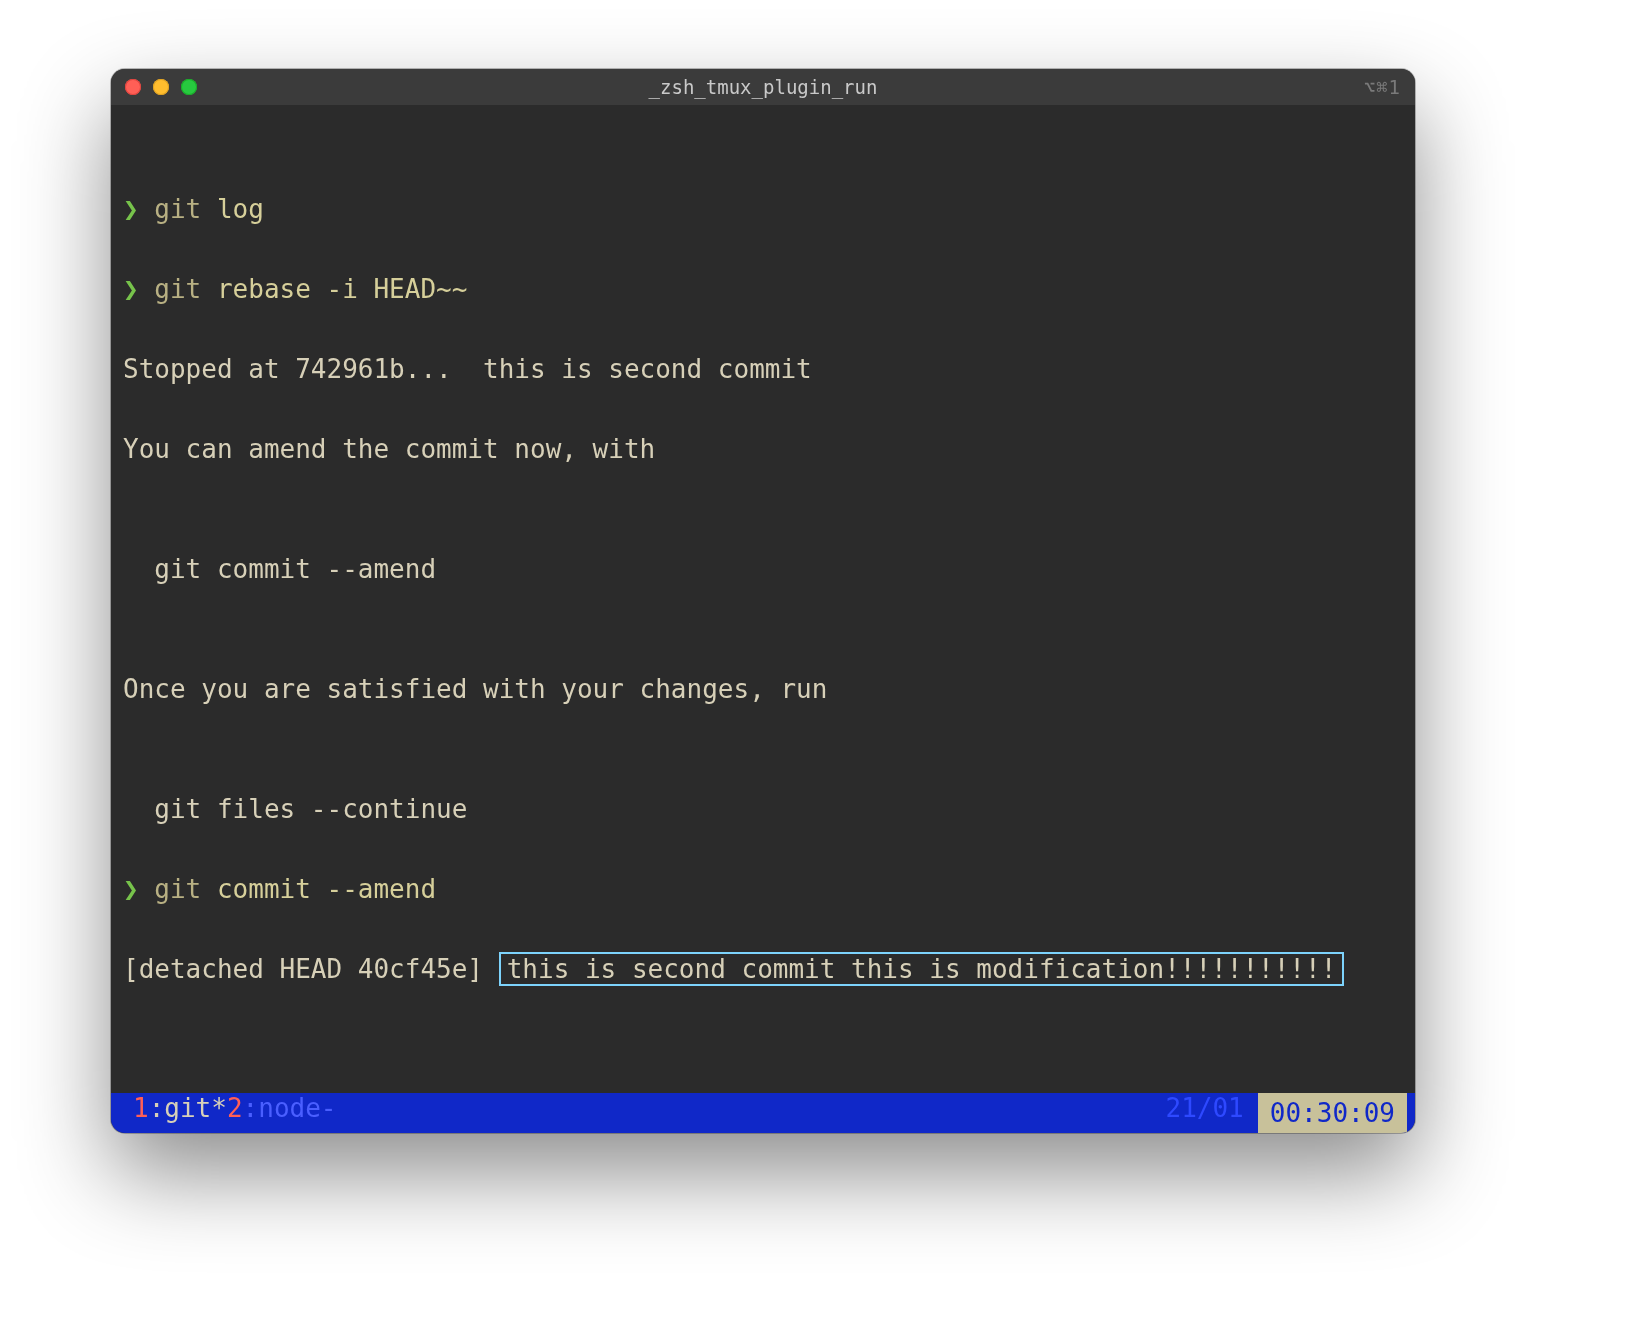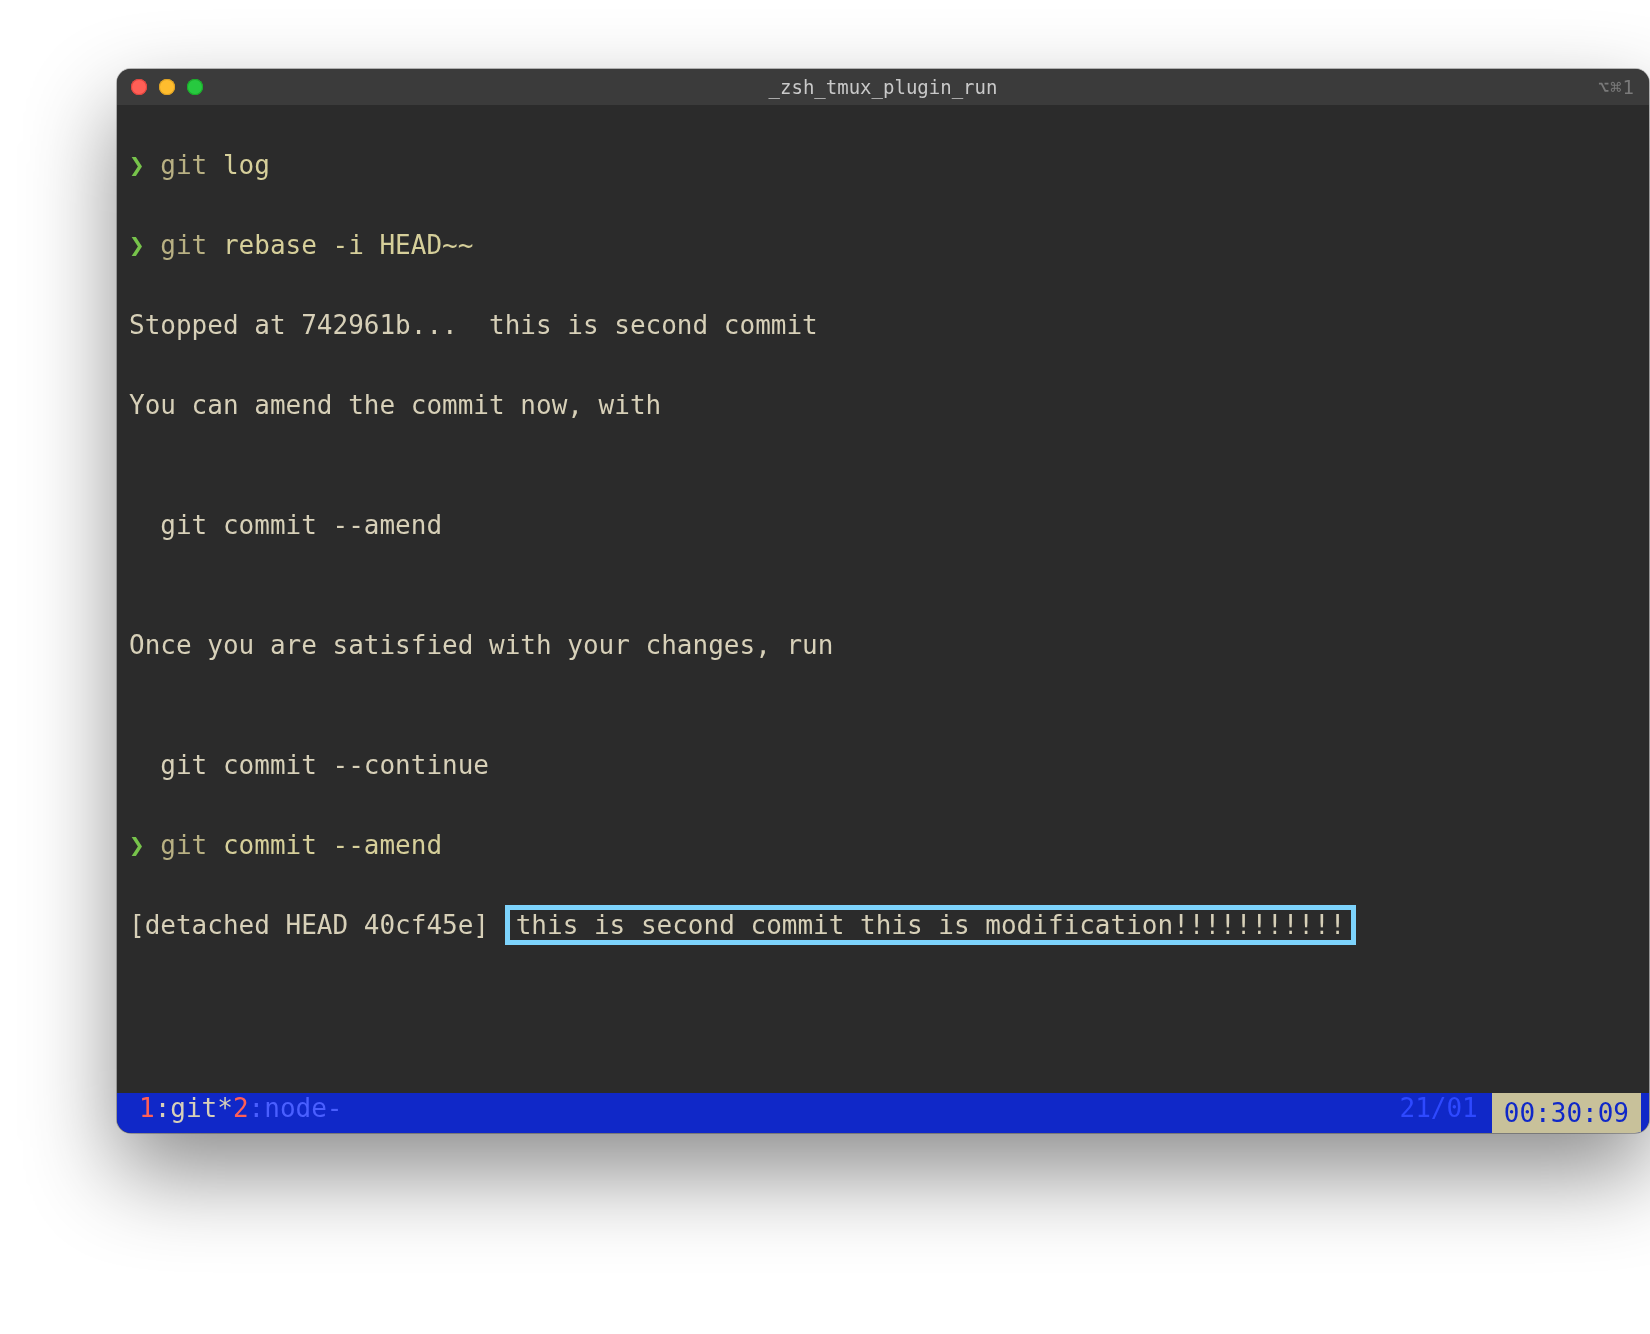--- a/index.html
+++ b/index.html
@@ -10,30 +10,31 @@
     font-family: "Menlo", "Consolas", "DejaVu Sans Mono", monospace;
   }
   .stage {
     width: 1650px;
     height: 1334px;
     position: relative;
     background: #fff;
   }
   .window {
     position: absolute;
-    left: 117px;
+    left: 111px;
     top: 69px;
-    width: 1532px;
+    width: 1304px;
     height: 1064px;
     background: #2b2b2b;
     border-radius: 14px;
     box-shadow: 0 40px 90px rgba(0,0,0,0.45), 0 0 0 1px rgba(0,0,0,0.25);
     overflow: hidden;
     display: flex;
     flex-direction: column;
+    gap: 44px;
   }
   .titlebar {
     height: 36px;
     background: #3b3b3b;
     display: flex;
     align-items: center;
     position: relative;
     flex: 0 0 36px;
   }
   .traffic {
@@ -71,21 +72,21 @@
     line-height: 40px;
     white-space: pre;
     overflow: hidden;
     padding: 0 0 0 0;
   }
   .ln { padding: 0 12px; }
   .prompt { color: #77c34b; font-weight: bold; }
   .cmd    { color: #d6cf9a; }
   .gitw   { color: #b8b083; }
   .yellowBox {
-    border: 5px solid #7dd3fc;
+    border: 2px solid #7dd3fc;
     padding: 0 6px;
     margin-left: 0;
   }
 
   .tmuxbar {
     height: 40px;
     background: #1028c8;
     display: flex;
     color: #cfd6ff;
     font-size: 26px;
@@ -119,21 +120,21 @@
     <div class="term">
 <div class="ln"><span class="prompt">❯</span> <span class="gitw">git</span><span class="cmd"> log</span></div>
 <div class="ln"><span class="prompt">❯</span> <span class="gitw">git</span><span class="cmd"> rebase -i HEAD~~</span></div>
 <div class="ln">Stopped at 742961b...  this is second commit</div>
 <div class="ln">You can amend the commit now, with</div>
 <div class="ln"></div>
 <div class="ln">  git commit --amend</div>
 <div class="ln"></div>
 <div class="ln">Once you are satisfied with your changes, run</div>
 <div class="ln"></div>
-<div class="ln">  git commit --continue</div>
+<div class="ln">  git files --continue</div>
 <div class="ln"><span class="prompt">❯</span> <span class="gitw">git</span><span class="cmd"> commit --amend</span></div>
 <div class="ln"><span>[detached HEAD 40cf45e] </span><span class="yellowBox">this is second commit this is modification!!!!!!!!!!!</span></div>
 
 
 
 
 
     </div>
 
     <div class="tmuxbar">

